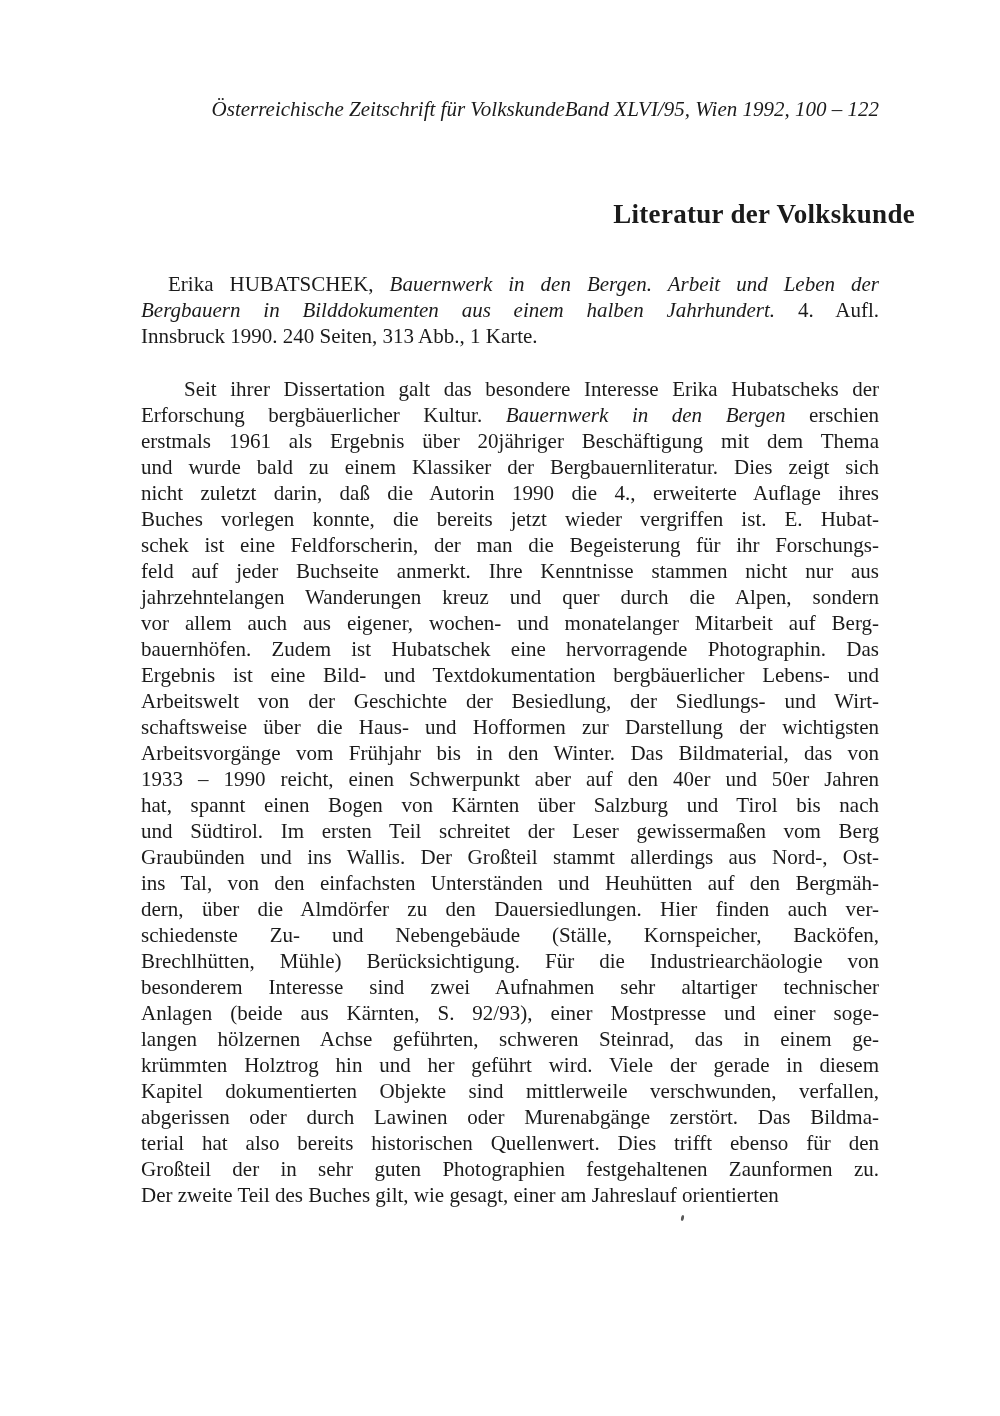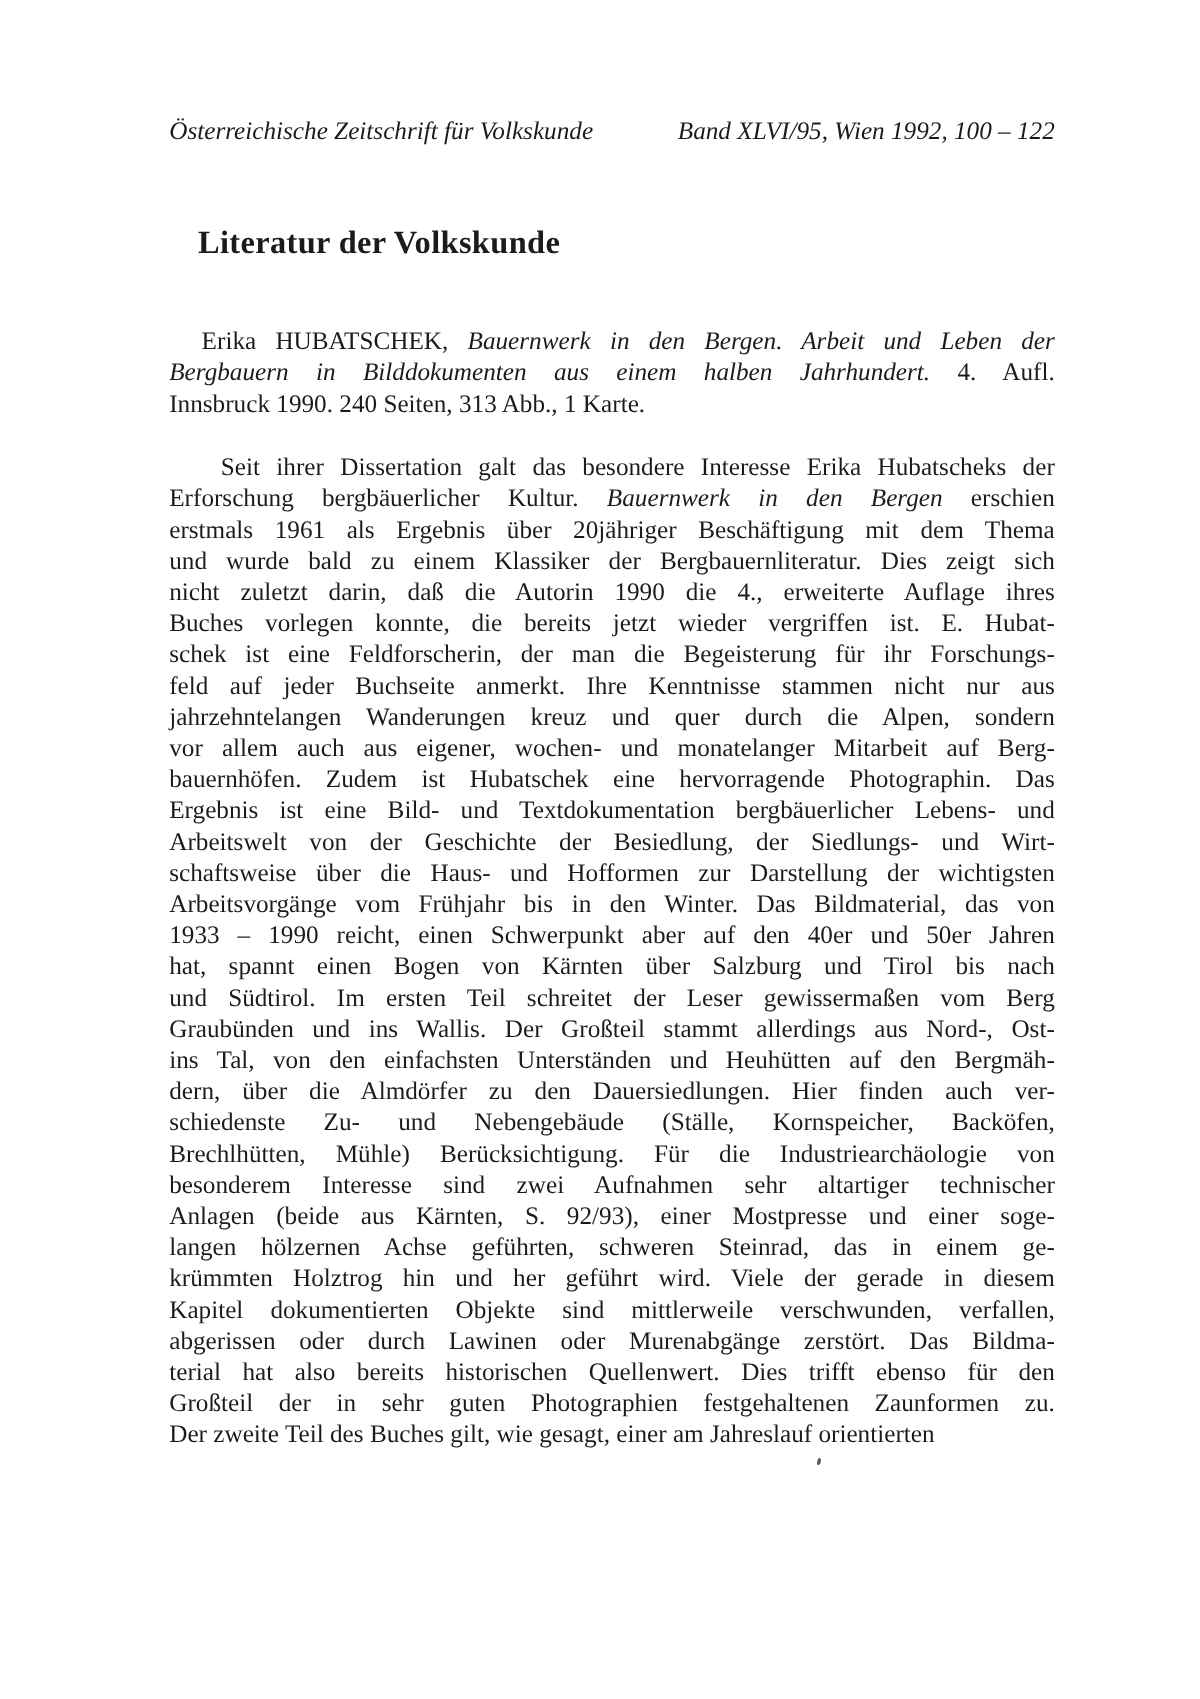--- a/index.html
+++ b/index.html
@@ -15,33 +15,33 @@
     font-family: "Liberation Serif", "DejaVu Serif", serif;
     color: #1b1b1b;
     overflow: hidden;
   }
   .header {
     position: absolute;
     left: 141px;
     top: 96px;
     width: 738px;
     display: flex;
-    justify-content: space-between;
+    justify-content: flex-end;
     font-size: 21px;
     line-height: 26px;
     font-style: italic;
   }
   .title {
     position: absolute;
     left: 141px;
     top: 182px;
     width: 738px;
-    margin: 4px;
+    margin: 16px;
     padding-left: 20px;
-    text-align: left;
+    text-align: right;
     font-size: 27px;
     line-height: 32px;
     font-weight: bold;
     letter-spacing: 0.3px;
   }
   .tblock {
     position: absolute;
     left: 141px;
     width: 738px;
     font-size: 21px;

